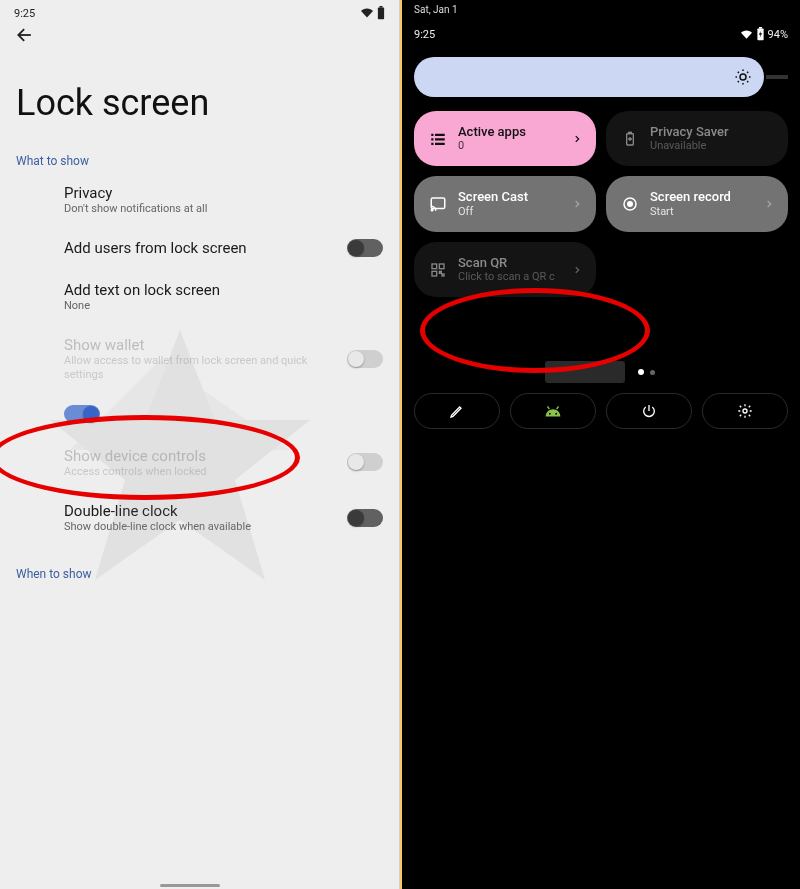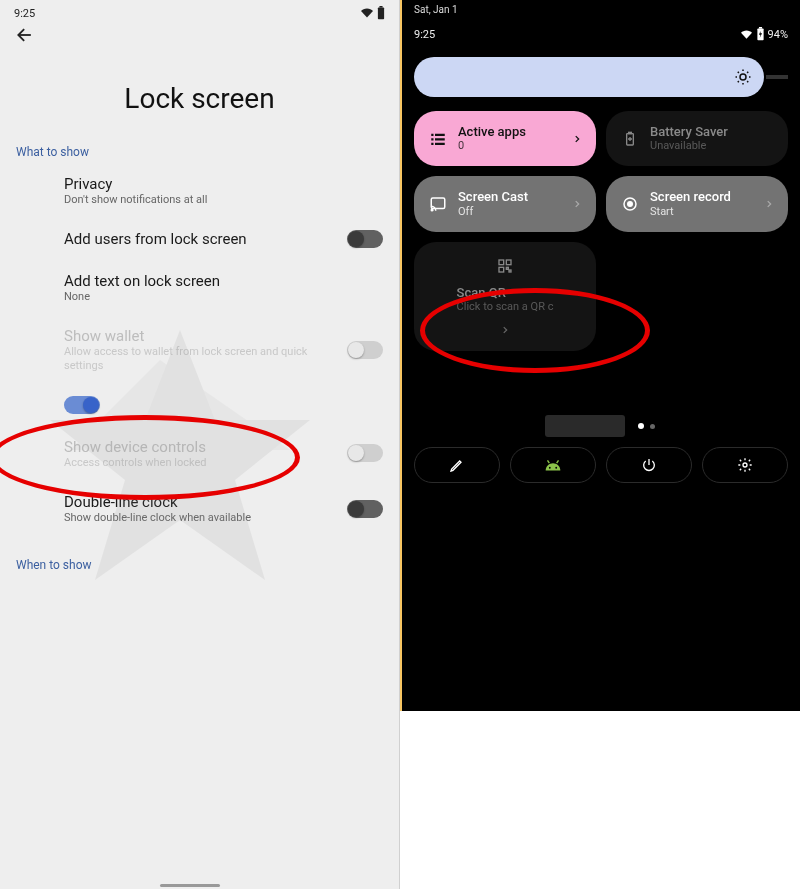--- a/index.html
+++ b/index.html
@@ -1,26 +1,26 @@
 <!DOCTYPE html>
 <html><head>
 <meta charset="utf-8">
 <style>
   * { box-sizing: border-box; margin: 0; padding: 0; font-family: Roboto, "Segoe UI", Arial, sans-serif; }
   body { width: 800px; height: 889px; display: flex; overflow: hidden; }
   .left-panel { width: 400px; height: 889px; background: #eeeeee; position: relative; border-right: 1px solid #d0d0d0; }
-  .right-panel { width: 400px; height: 711px; background: #000; position: relative; color: #fff; border-left: 2px solid #f8c662; }
+  .right-panel { width: 400px; height: 889px; background: #000; position: relative; color: #fff; border-left: 2px solid #f8c662; }
 
   
   .l-status { display:flex; justify-content: space-between; align-items:center; padding: 6px 14px 2px 14px; color: #222; font-size: 11px;}
   .l-status .icons svg { vertical-align: middle; }
   .back-row { padding: 2px 14px 0 14px; }
   .back-btn { width: 22px; height: 22px; display:flex; align-items:center; justify-content:center; cursor:pointer; }
 
-  .l-title { font-size: 28px; font-weight: 400; color: #111; padding: 36px 16px 8px 16px; text-align: center; }
+  .l-title { font-size: 36px; font-weight: 400; color: #111; padding: 36px 16px 8px 16px; }
 
   .section-head { color: #3b5fa0; font-size: 12px; padding: 22px 16px 4px 16px; }
 
   .item { padding: 12px 16px; display:flex; justify-content: space-between; align-items: center; margin-left: 48px; }
   .item .txt { flex:1; padding-right: 10px;}
   .item .title { font-size: 15px; color: #1a1a1a; }
   .item .sub { font-size: 11px; color: #666; line-height: 1.2; }
   .item.disabled .title { color: #bdbdbd; }
   .item.disabled .sub { color: #c8c8c8; }
 
@@ -228,21 +228,21 @@
 
     <div class="tile dim">
       <div class="t-icon">
         <svg viewBox="0 0 24 24" width="16" height="16" fill="none" stroke="#888" stroke-width="2">
             <rect x="7" y="4" width="10" height="17" rx="1"></rect>
             <rect x="10" y="2" width="4" height="2"></rect>
             <path d="M12 9v6M9 12h6"></path>
           </svg>
       </div>
       <div class="t-txt">
-        <div class="t-title">Battery Saver</div>
+        <div class="t-title">Privacy Saver</div>
         <div class="t-sub">Unavailable</div>
       </div>
     </div>
 
     <div class="tile">
       <div class="t-icon">
         <svg viewBox="0 0 24 24" width="18" height="18" fill="none" stroke="#fff" stroke-width="2">
             <rect x="3" y="4" width="18" height="14" rx="2"></rect>
             <path d="M3 15a6 6 0 016 6M3 19a2 2 0 012 2" fill="none"></path>
             <circle cx="4" cy="20" r="1" fill="#fff"></circle>
@@ -266,21 +266,21 @@
       </div>
       <div class="t-txt">
         <div class="t-title">Screen record</div>
         <div class="t-sub">Start</div>
       </div>
       <svg class="chev" width="10" height="14" viewBox="0 0 24 24" fill="none" stroke="#aaa" stroke-width="3">
           <path d="M9 5l7 7-7 7"></path>
         </svg>
     </div>
 
-    <div class="tile dim" style="grid-column:1;flex-direction:column;">
+    <div class="tile dim" style="grid-column:1;">
       <div class="t-icon">
         <svg viewBox="0 0 24 24" width="16" height="16" fill="none" stroke="#888" stroke-width="2">
             <rect x="3" y="3" width="7" height="7"></rect>
             <rect x="14" y="3" width="7" height="7"></rect>
             <rect x="3" y="14" width="7" height="7"></rect>
             <rect x="14" y="14" width="3" height="3"></rect>
             <rect x="18" y="18" width="3" height="3"></rect>
           </svg>
       </div>
       <div class="t-txt">

